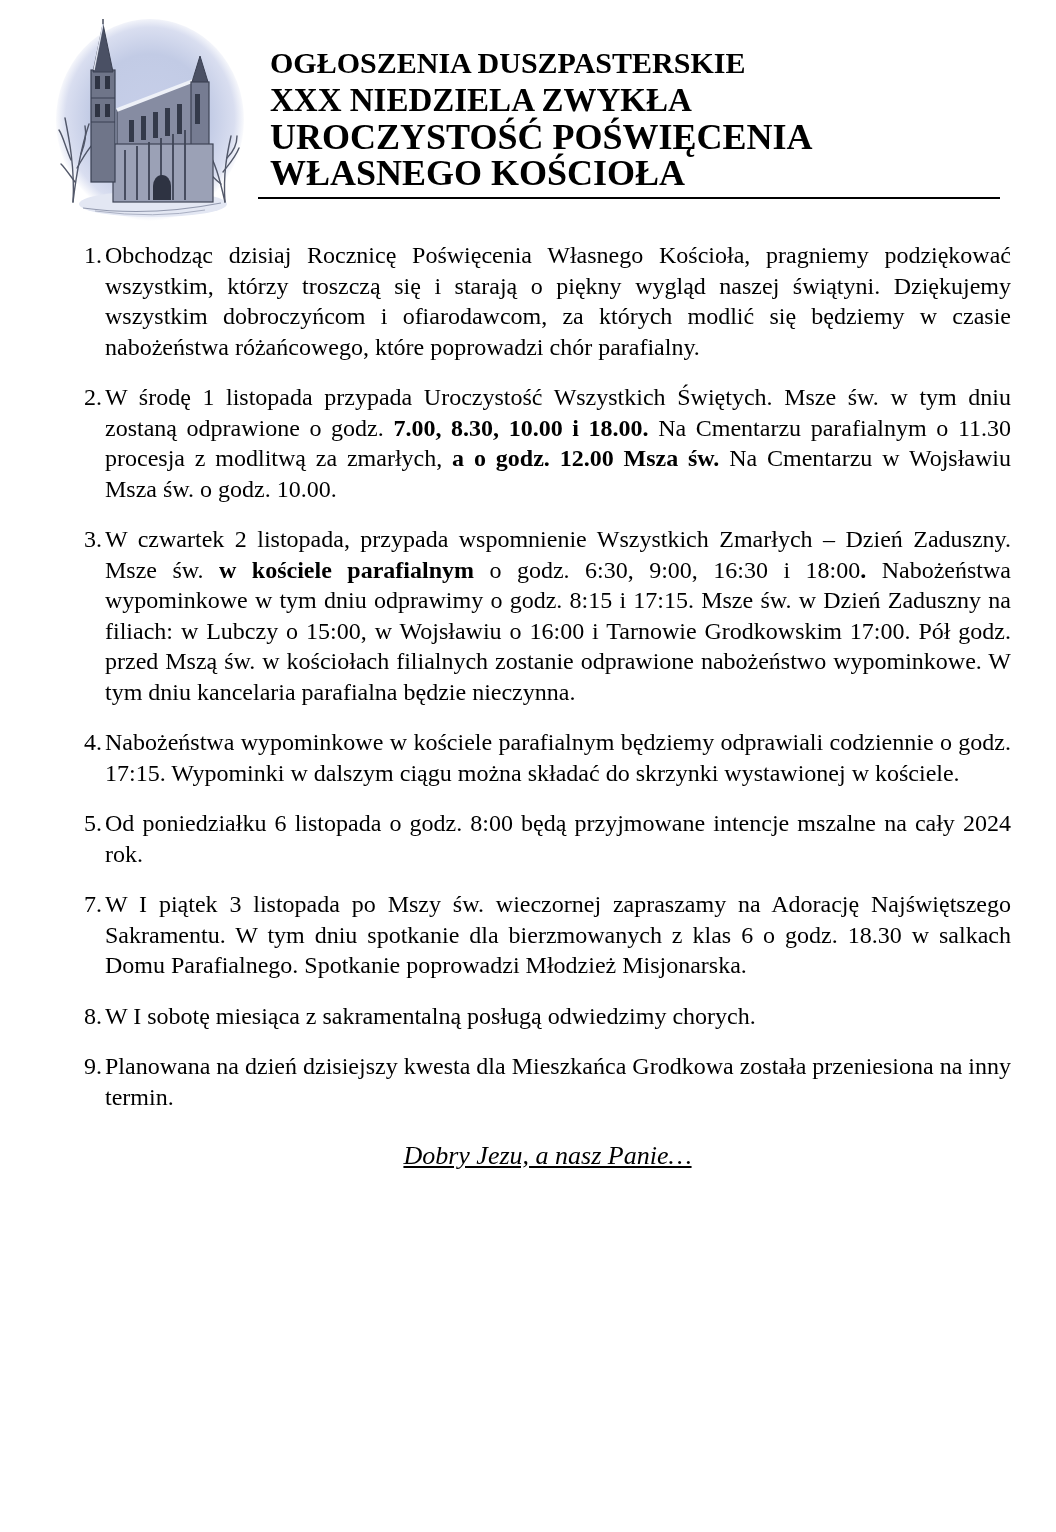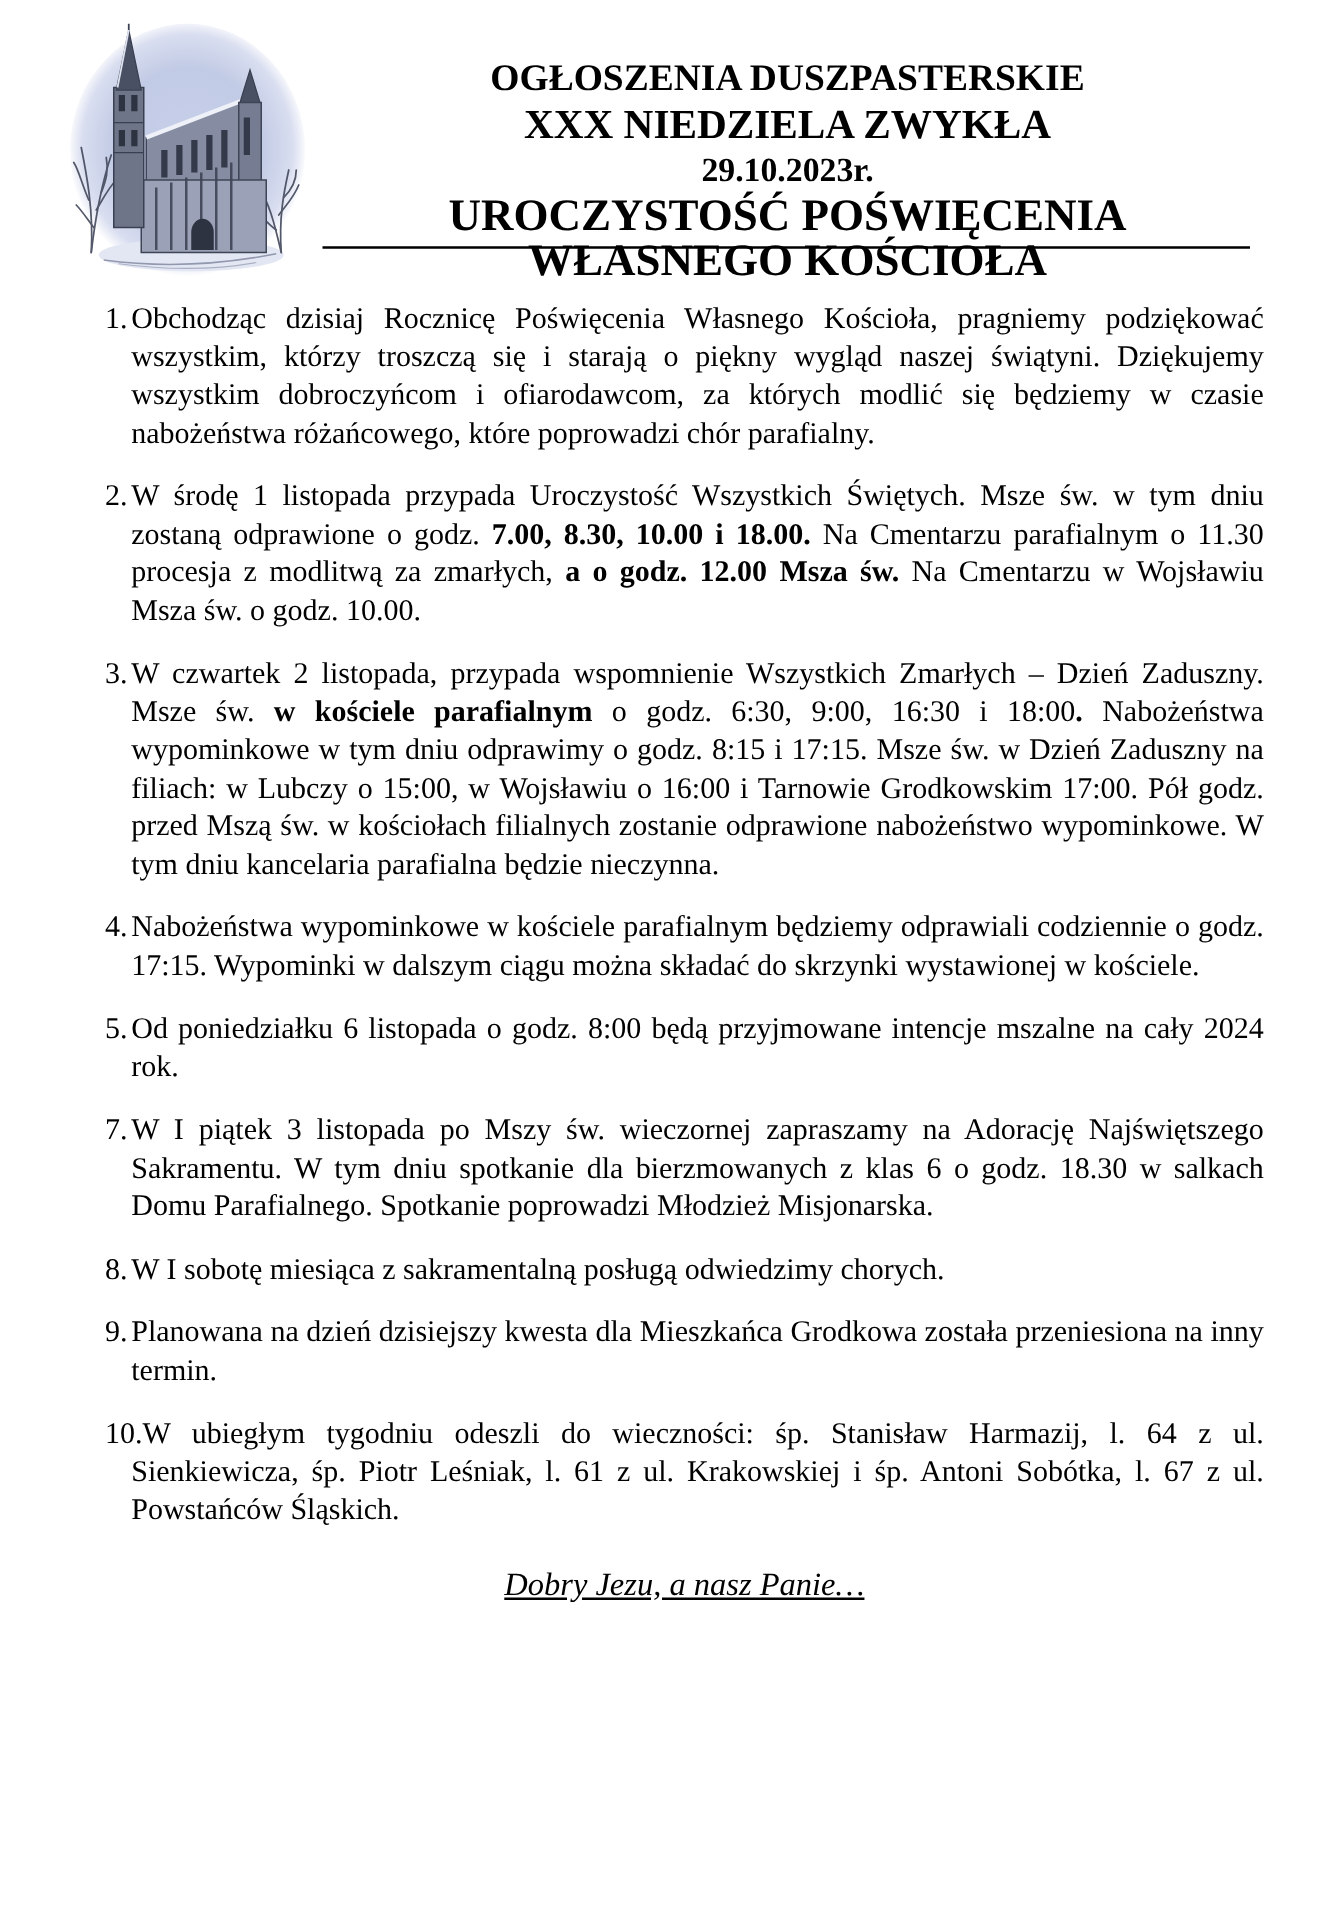--- a/index.html
+++ b/index.html
@@ -21,21 +21,21 @@
     left: 55px;
     top: 18px;
     width: 190px;
     height: 205px;
   }
   .header {
     position: absolute;
     left: 270px;
     top: 44px;
     width: 720px;
-    text-align: center;
+    text-align: left;
     font-weight: bold;
   }
   .header .title { font-size: 30px; line-height: 38px; }
   .header .sub   { font-size: 33px; line-height: 37px; }
   .header .date  { font-size: 27px; line-height: 35px; }
   .header .feast { font-size: 36px; line-height: 36px; }
   .rule {
     position: absolute;
     left: 258px;
     top: 197px;
@@ -147,33 +147,31 @@
     </g>
 
     <polygon points="48,6 38,54 58,54" fill="#4a5064" stroke="#3a4052" stroke-width="1"></polygon>
     <line x1="48" y1="6" x2="39" y2="52" stroke="#dfe3ef" stroke-width="1.4"></line>
     <line x1="48" y1="6" x2="48" y2="1" stroke="#3a4052" stroke-width="1.4"></line>
   </svg>
 
   <div class="header">
     <div class="title">OGŁOSZENIA DUSZPASTERSKIE</div>
     <div class="sub">XXX NIEDZIELA ZWYKŁA</div>
-    <div class="date">29.10.2023r.</div>
     <div class="feast">UROCZYSTOŚĆ POŚWIĘCENIA WŁASNEGO KOŚCIOŁA</div>
   </div>
   <div class="rule"></div>
 
   <div class="content">
     <div>
         <div class="item"><span class="num">1.</span><span class="">Obchodząc dzisiaj Rocznicę Poświęcenia Własnego Kościoła, pragniemy podziękować wszystkim, którzy troszczą się i starają o piękny wygląd naszej świątyni. Dziękujemy wszystkim dobroczyńcom i ofiarodawcom, za których modlić się będziemy w czasie nabożeństwa różańcowego, które poprowadzi chór parafialny.</span></div>
         <div class="item"><span class="num">2.</span><span class="">W środę 1 listopada przypada Uroczystość Wszystkich Świętych. Msze św. w tym dniu zostaną odprawione o godz. </span><span class="b">7.00, 8.30, 10.00 i 18.00.</span><span class=""> Na Cmentarzu parafialnym o 11.30 procesja z modlitwą za zmarłych, </span><span class="b">a o godz. 12.00 Msza św.</span><span class=""> Na Cmentarzu w Wojsławiu Msza św. o godz. 10.00.</span></div>
         <div class="item"><span class="num">3.</span><span class="">W czwartek 2 listopada, przypada wspomnienie Wszystkich Zmarłych – Dzień Zaduszny. Msze św. </span><span class="b">w kościele parafialnym</span><span class=""> o godz. 6:30, 9:00, 16:30 i 18:00</span><span class="b">.</span><span class=""> Nabożeństwa wypominkowe w tym dniu odprawimy o godz. 8:15 i 17:15. Msze św. w Dzień Zaduszny na filiach: w Lubczy o 15:00, w Wojsławiu o 16:00 i Tarnowie Grodkowskim 17:00. Pół godz. przed Mszą św. w kościołach filialnych zostanie odprawione nabożeństwo wypominkowe. W tym dniu kancelaria parafialna będzie nieczynna.</span></div>
         <div class="item"><span class="num">4.</span><span class="">Nabożeństwa wypominkowe w kościele parafialnym będziemy odprawiali codziennie o godz. 17:15. Wypominki w dalszym ciągu można składać do skrzynki wystawionej w kościele.</span></div>
         <div class="item"><span class="num">5.</span><span class="">Od poniedziałku 6 listopada o godz. 8:00 będą przyjmowane intencje mszalne na cały 2024 rok.</span></div>
         <div class="item"><span class="num">7.</span><span class="">W I piątek 3 listopada po Mszy św. wieczornej zapraszamy na Adorację Najświętszego Sakramentu. W tym dniu spotkanie dla bierzmowanych z klas 6 o godz. 18.30 w salkach Domu Parafialnego. Spotkanie poprowadzi Młodzież Misjonarska.</span></div>
         <div class="item"><span class="num">8.</span><span class="">W I sobotę miesiąca z sakramentalną posługą odwiedzimy chorych.</span></div>
         <div class="item"><span class="num">9.</span><span class="">Planowana na dzień dzisiejszy kwesta dla Mieszkańca Grodkowa została przeniesiona na inny termin.</span></div>
-        <div class="item"><span class="num">10.</span><span class="">W ubiegłym tygodniu odeszli do wieczności: śp. Stanisław Harmazij, l. 64 z ul. Sienkiewicza, śp. Piotr Leśniak, l. 61 z ul. Krakowskiej i śp. Antoni Sobótka, l. 67 z ul. Powstańców Śląskich.</span></div>
       </div>
     <div class="footer">Dobry Jezu, a nasz Panie…</div>
   </div>
 
 </div>
 
 </body></html>

